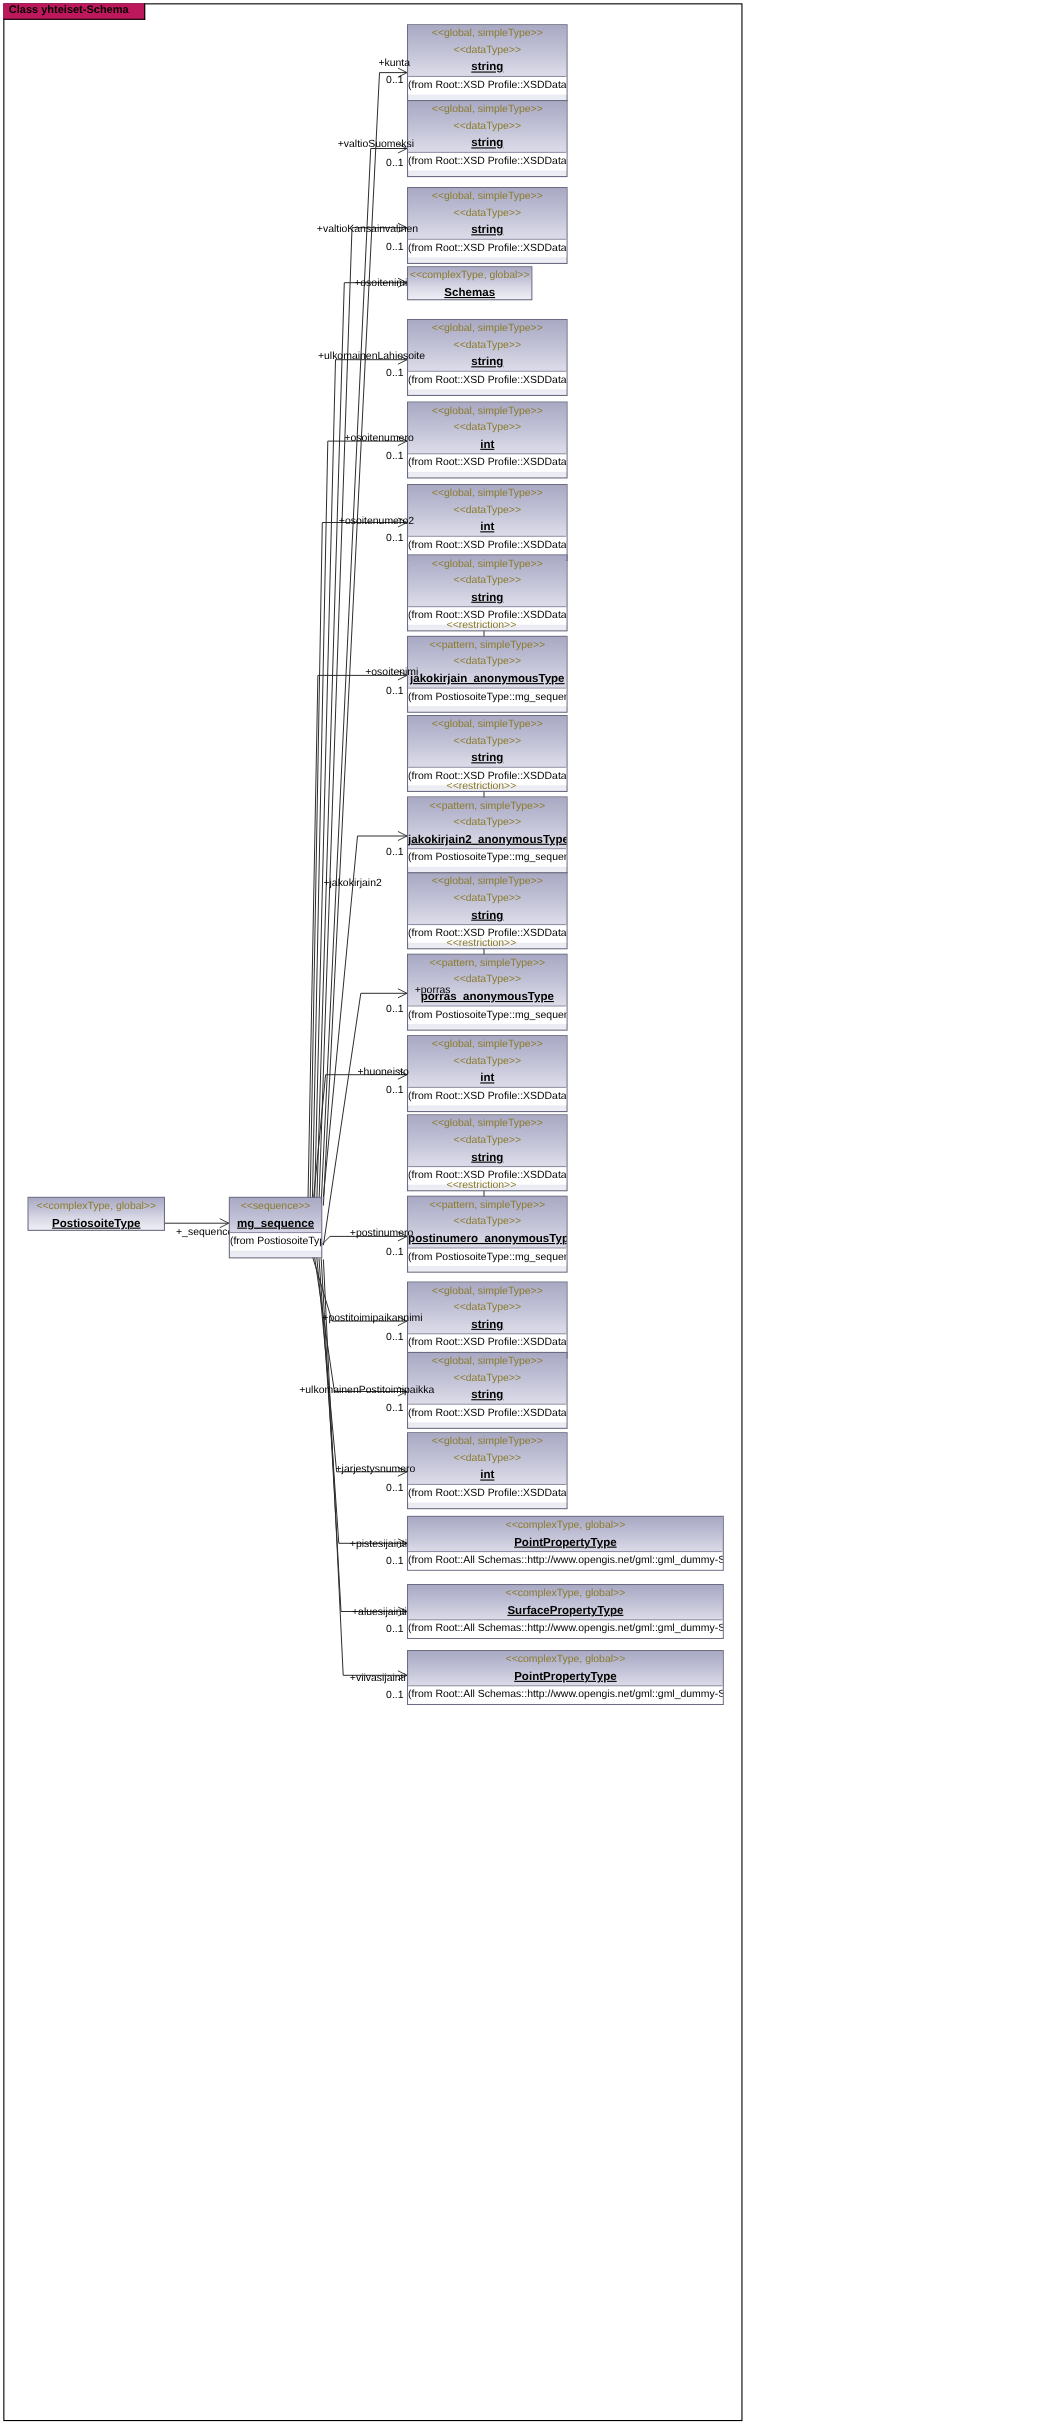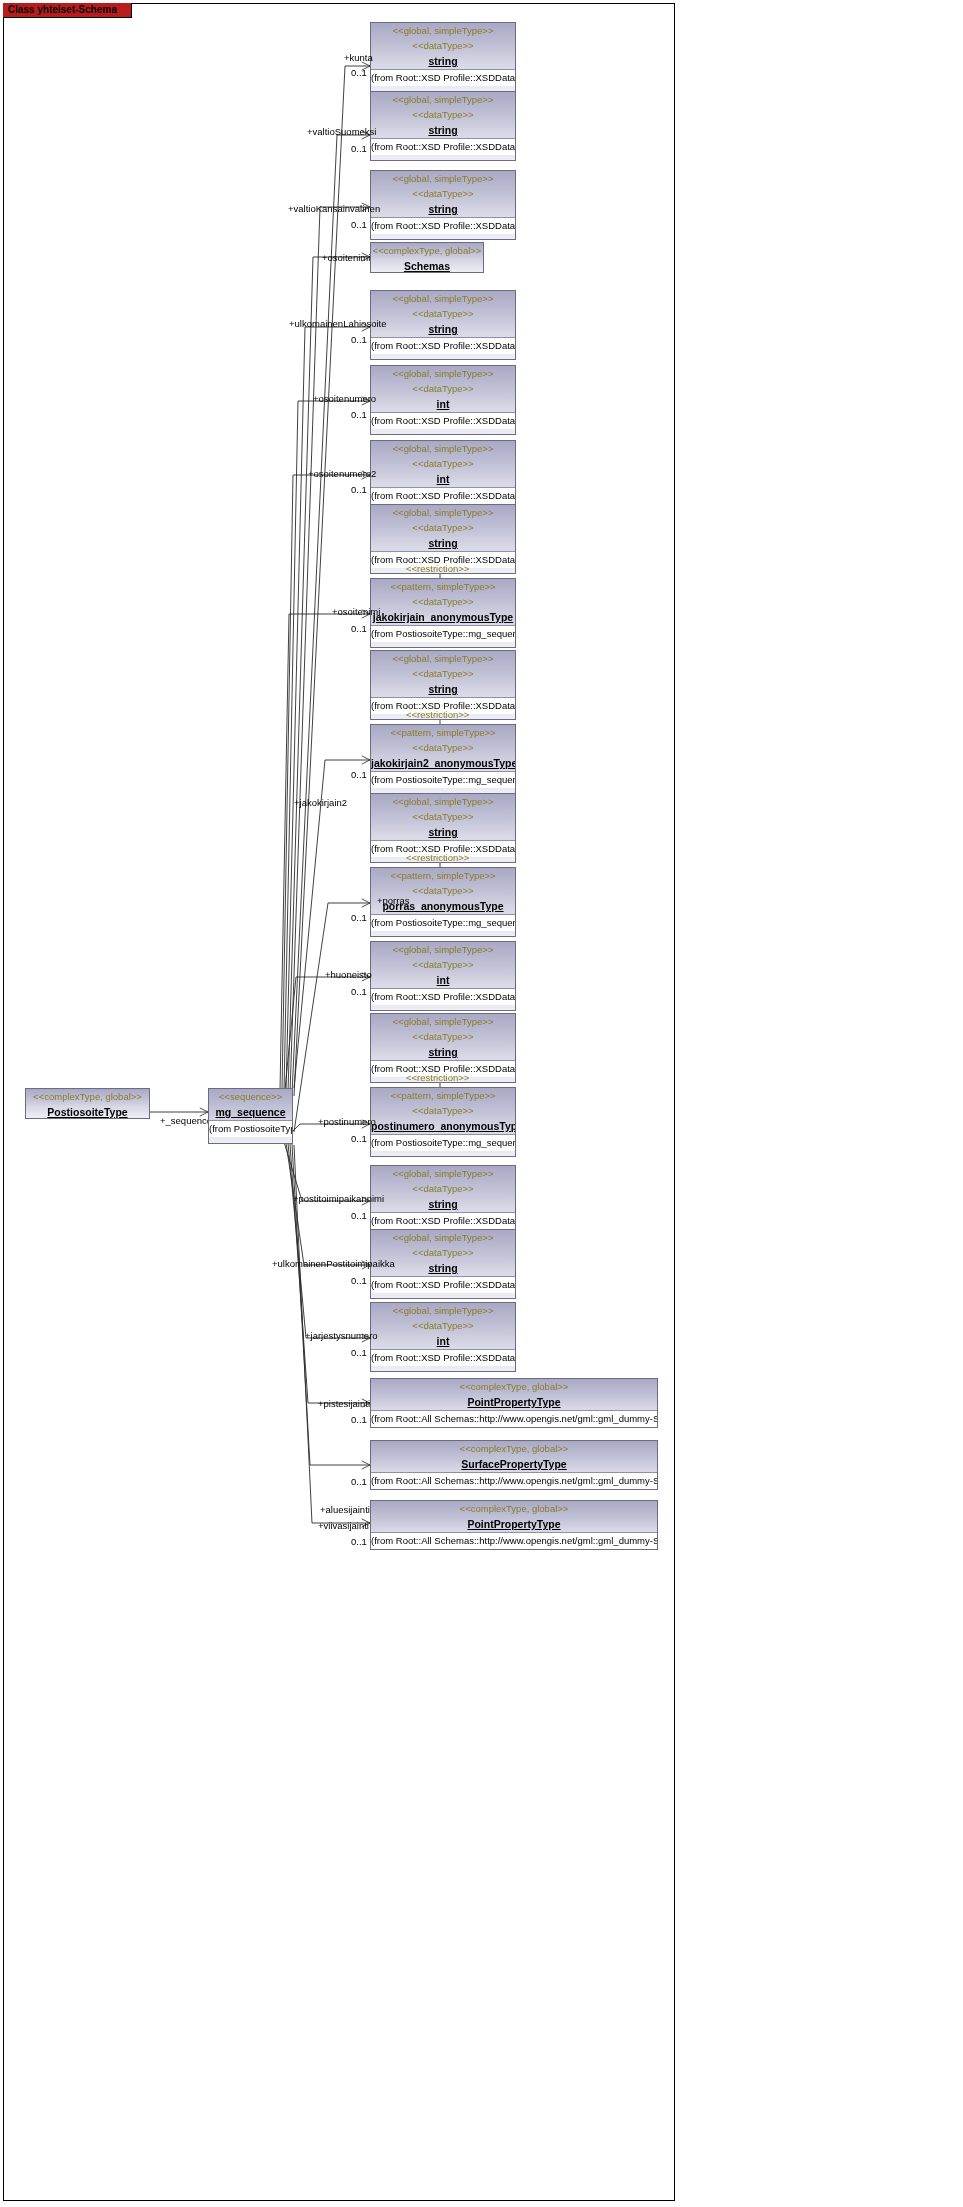--- a/index.html
+++ b/index.html
@@ -12,21 +12,21 @@
   #canvas{position:absolute;left:0;top:0;width:963px;height:2207px;overflow:hidden;}
 
   
   .frame{
     position:absolute; left:3px; top:3px; width:672px; height:2198px;
     border:1px solid #000; box-sizing:border-box; background:#fff;
   }
   .frame-tab{
     position:absolute; left:3px; top:3px; height:15px;
     border:1px solid #000; border-left:none; border-top:none;
-    background:#b91c1c; box-sizing:border-box;
+    background:#be185d; box-sizing:border-box;
     padding:0 14px 0 5px; line-height:14px;
     font-size:10px; font-weight:bold; color:#000; white-space:nowrap;
   }
   .frame-tab:after{
     content:""; position:absolute; right:-1px; top:-1px;
     width:0; height:0; border-left:0 solid transparent;
   }
 
   
   #edges{position:absolute;left:0;top:0;width:963px;height:2207px;}
@@ -298,21 +298,21 @@
     <div class="from">(from Root::All Schemas::http://www.opengis.net/gml::gml_dummy-Schema)</div>
   </div>
   <div class="role" style="left:318px; top:1398px;">+pistesijainti</div>
   <div class="mult" style="left:351px; top:1414px;">0..1</div>
 
   <div class="node" style="left:370px; top:1440px; width:288px; height:50px;">
     <div class="stereo">&lt;&lt;complexType, global&gt;&gt;</div>
     <div class="nm">SurfacePropertyType</div>
     <div class="from">(from Root::All Schemas::http://www.opengis.net/gml::gml_dummy-Schema)</div>
   </div>
-  <div class="role" style="left:320px; top:1504px;text-align:center;">+aluesijainti</div>
+  <div class="role" style="left:320px; top:1460px;text-align:center;">+aluesijainti</div>
   <div class="mult" style="left:351px; top:1476px;">0..1</div>
 
   <div class="node" style="left:370px; top:1500px; width:288px; height:50px;">
     <div class="stereo">&lt;&lt;complexType, global&gt;&gt;</div>
     <div class="nm">PointPropertyType</div>
     <div class="from">(from Root::All Schemas::http://www.opengis.net/gml::gml_dummy-Schema)</div>
   </div>
   <div class="role" style="left:318px; top:1520px;">+viivasijainti</div>
   <div class="mult" style="left:351px; top:1536px;">0..1</div>
 

